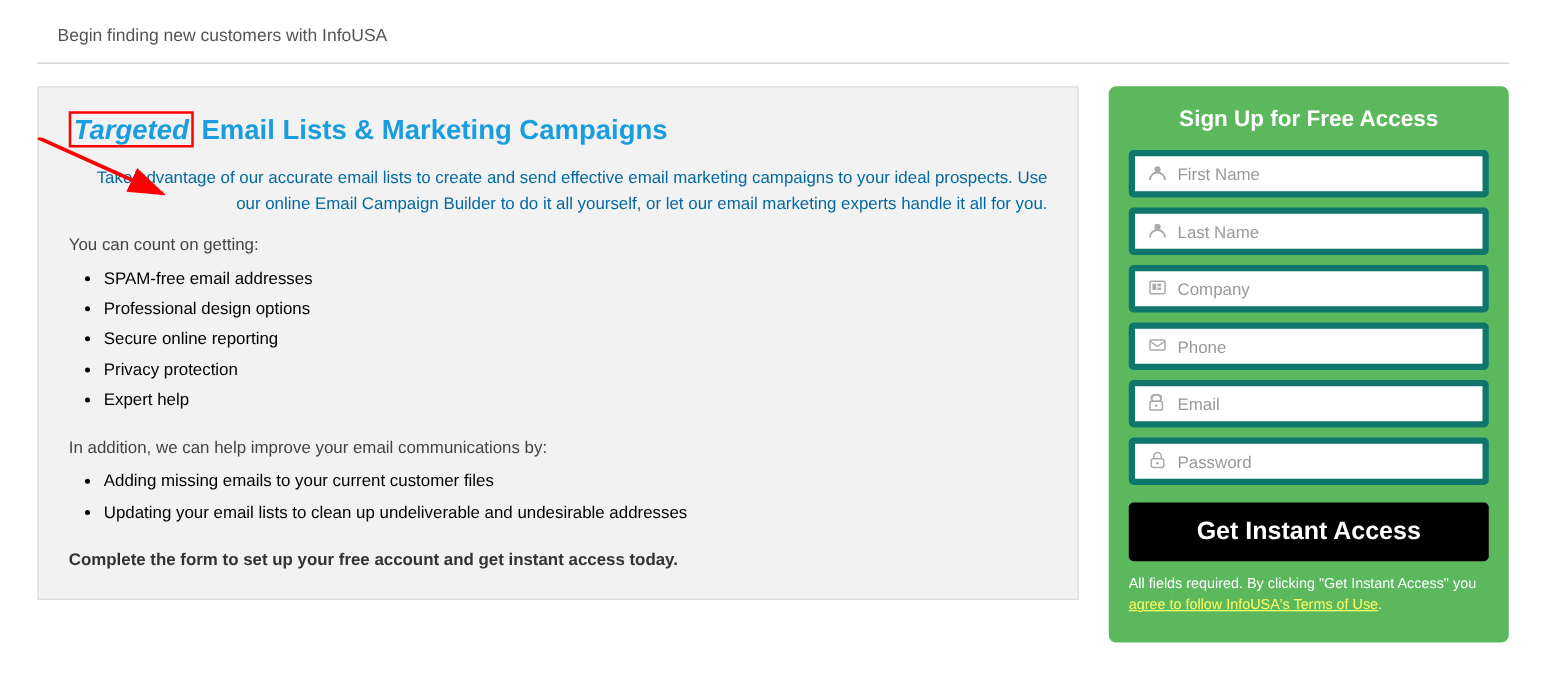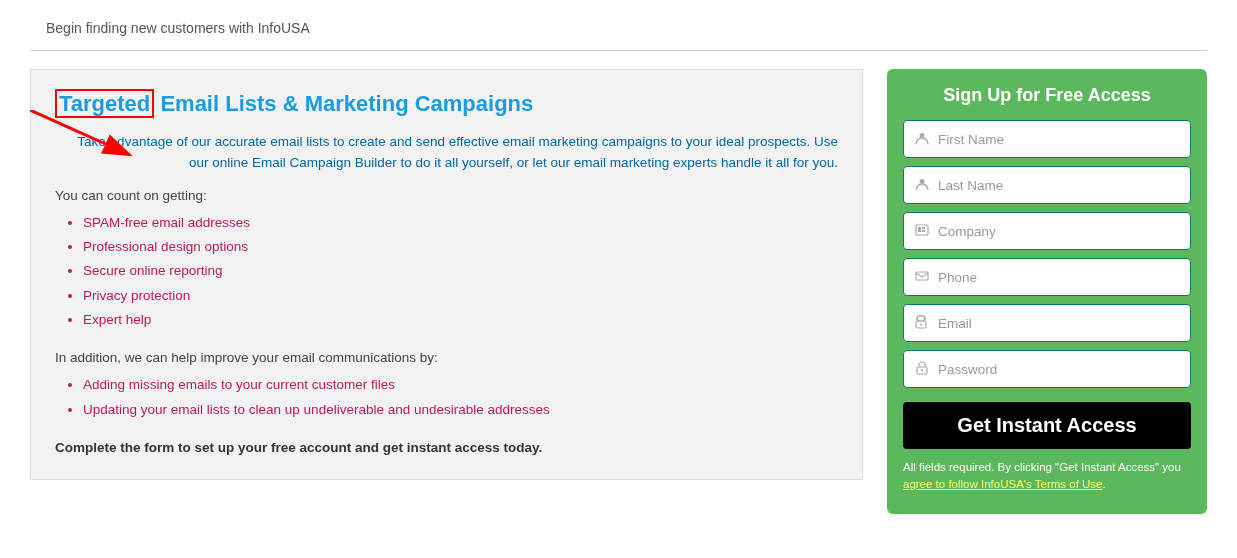--- a/index.html
+++ b/index.html
@@ -54,38 +54,39 @@
       font-weight: bold;
       color: #1a9de0;
       margin-bottom: 12px;
       line-height: 1.3;
     }
     .targeted-word {
       color: #1a9de0;
       border: 2px solid red;
       padding: 0 2px;
       display: inline;
+      font-style: italic;
     }
     .section-desc {
       color: #0369a1;
       font-size: 13.5px;
       line-height: 1.6;
       margin-bottom: 14px;
       text-align: right;
     }
     .you-can-count {
       color: #444;
       font-size: 13.5px;
       margin-bottom: 8px;
     }
     .bullet-list {
       list-style: disc;
       padding-left: 28px;
       margin-bottom: 18px;
-      color: #be185d;
+      color: #000000;
       font-size: 13.5px;
       line-height: 1.8;
     }
     .in-addition {
       color: #444;
       font-size: 13.5px;
       margin-bottom: 8px;
     }
     .complete-form-text {
       font-weight: bold;
@@ -106,21 +107,21 @@
       color: #fff;
       font-size: 18px;
       font-weight: bold;
       text-align: center;
       margin-bottom: 14px;
     }
     .form-field {
       display: flex;
       align-items: center;
       background: #fff;
-      border: 1px solid #0f766e;
+      border: 5px solid #0f766e;
       border-radius: 4px;
       margin-bottom: 8px;
       padding: 0 10px;
       height: 38px;
     }
     .field-icon {
       color: #aaa;
       font-size: 14px;
       margin-right: 8px;
       flex-shrink: 0;

